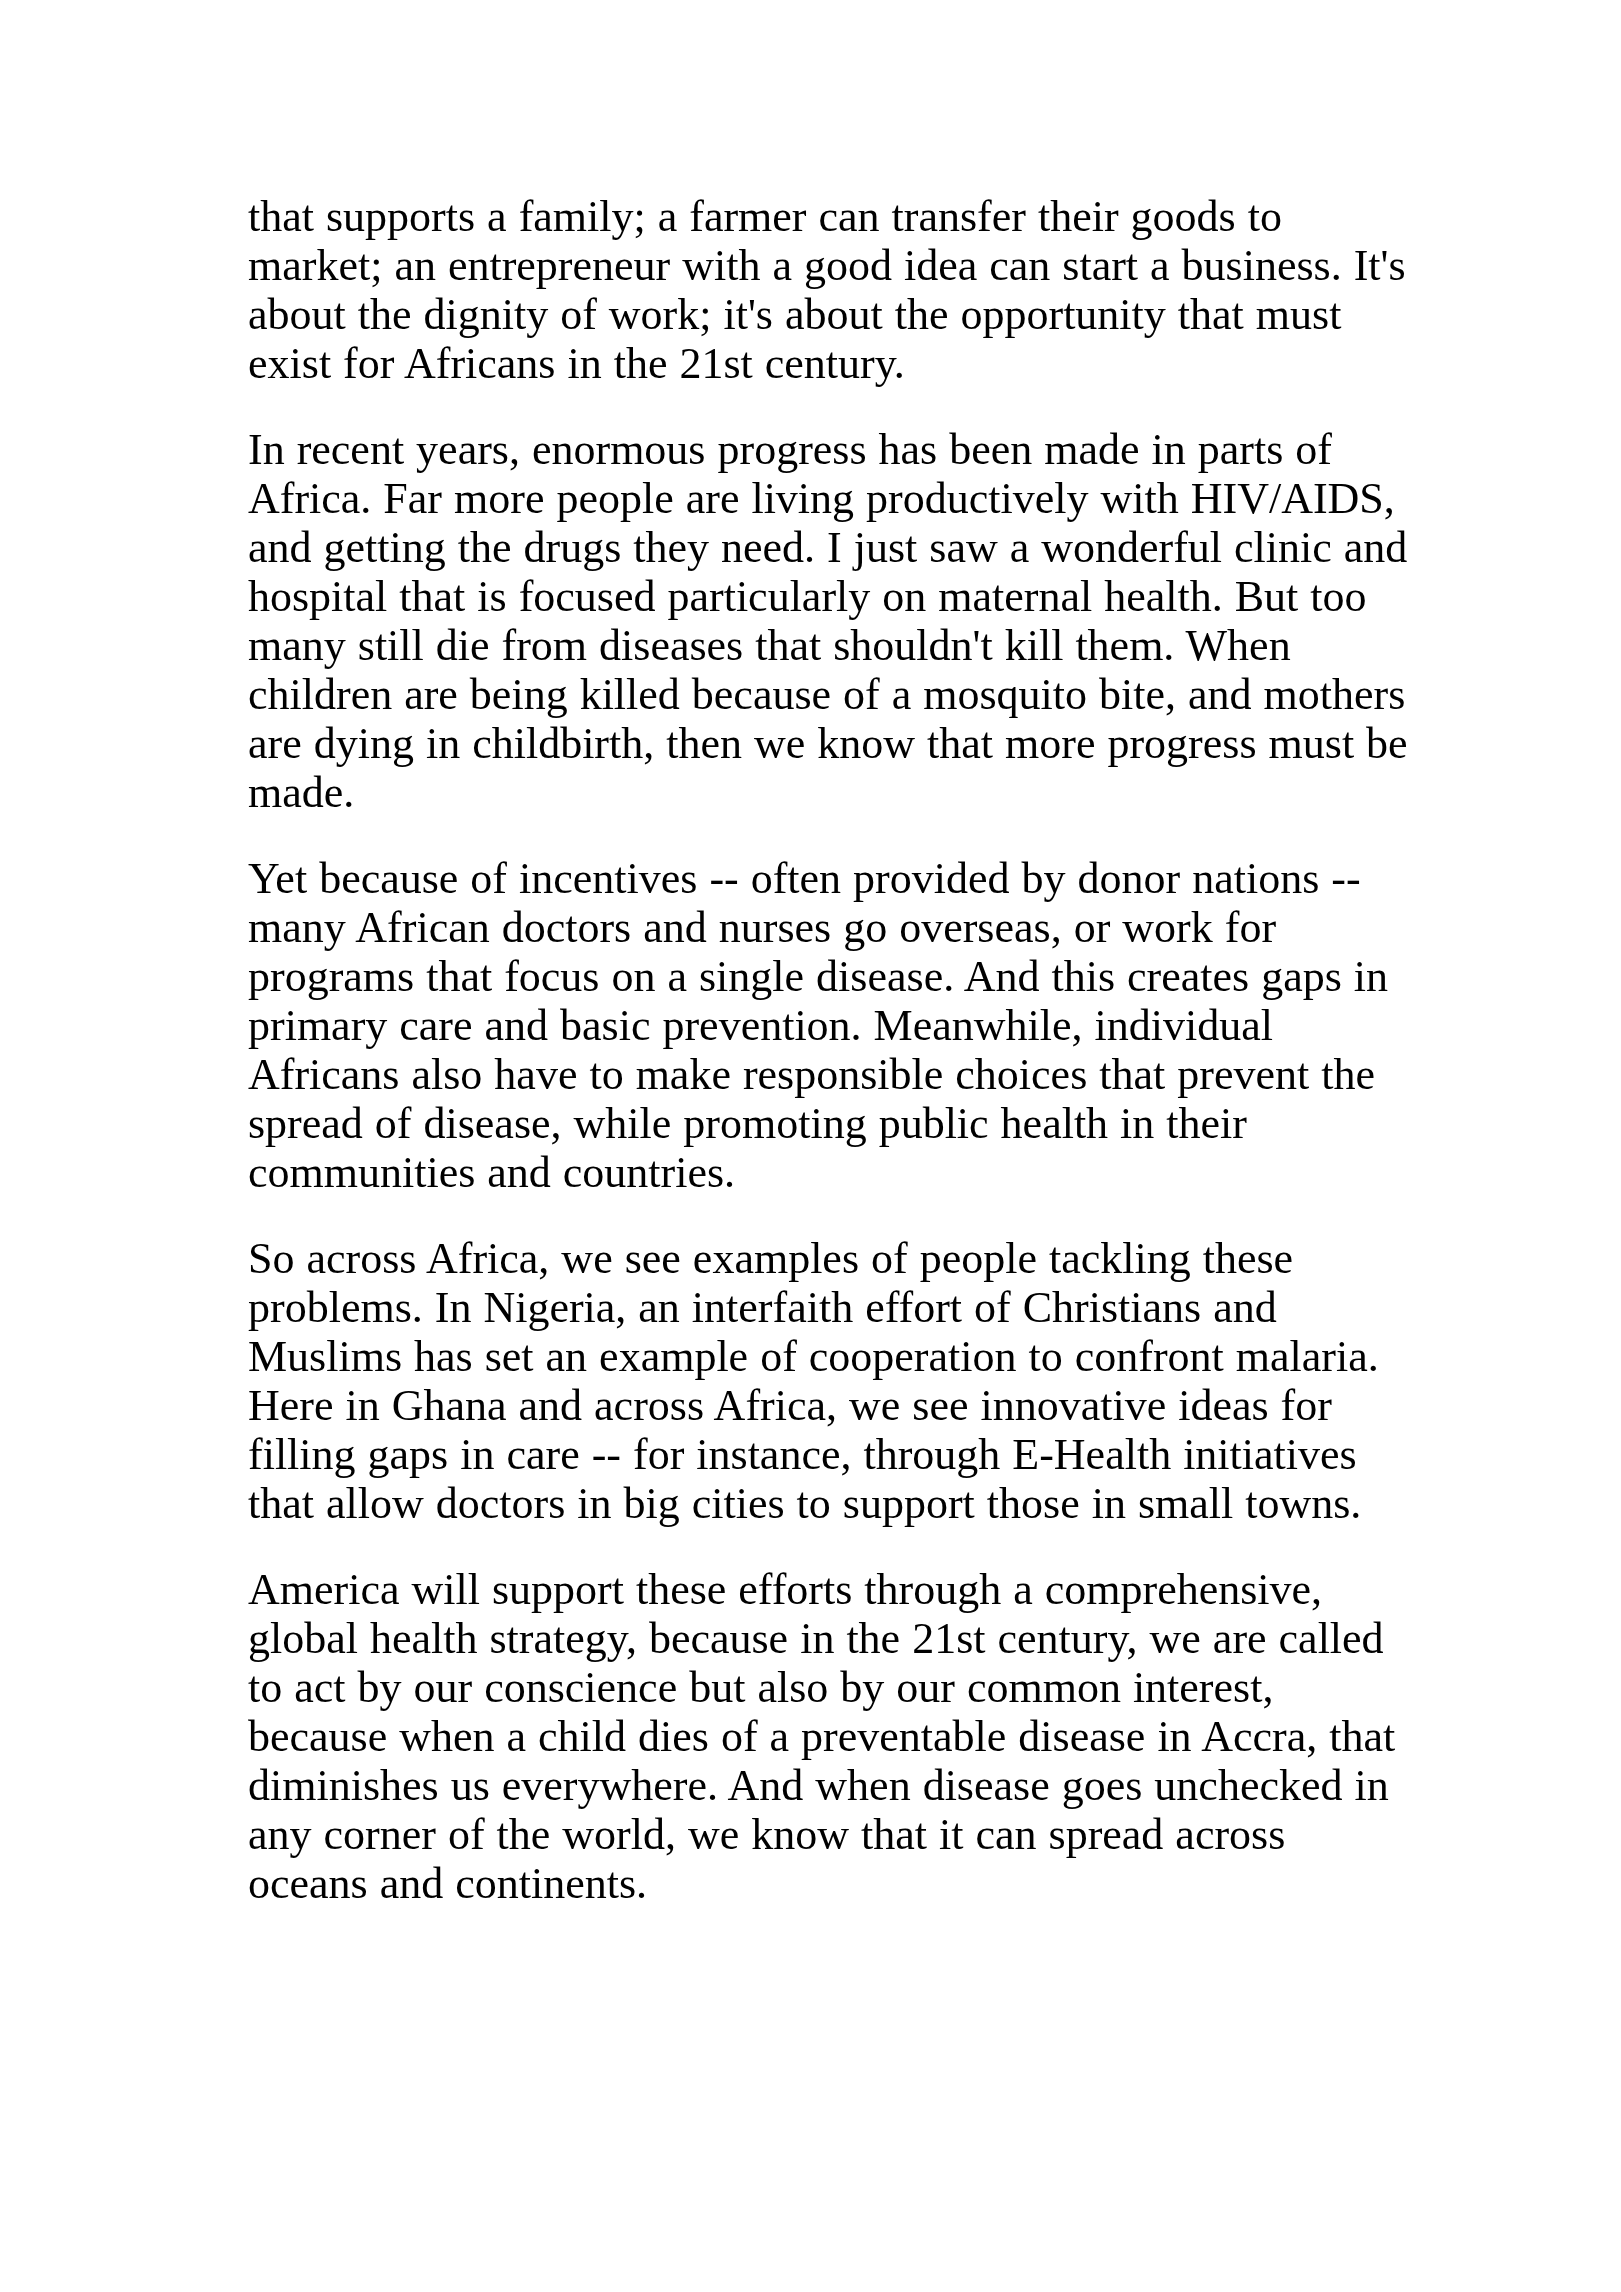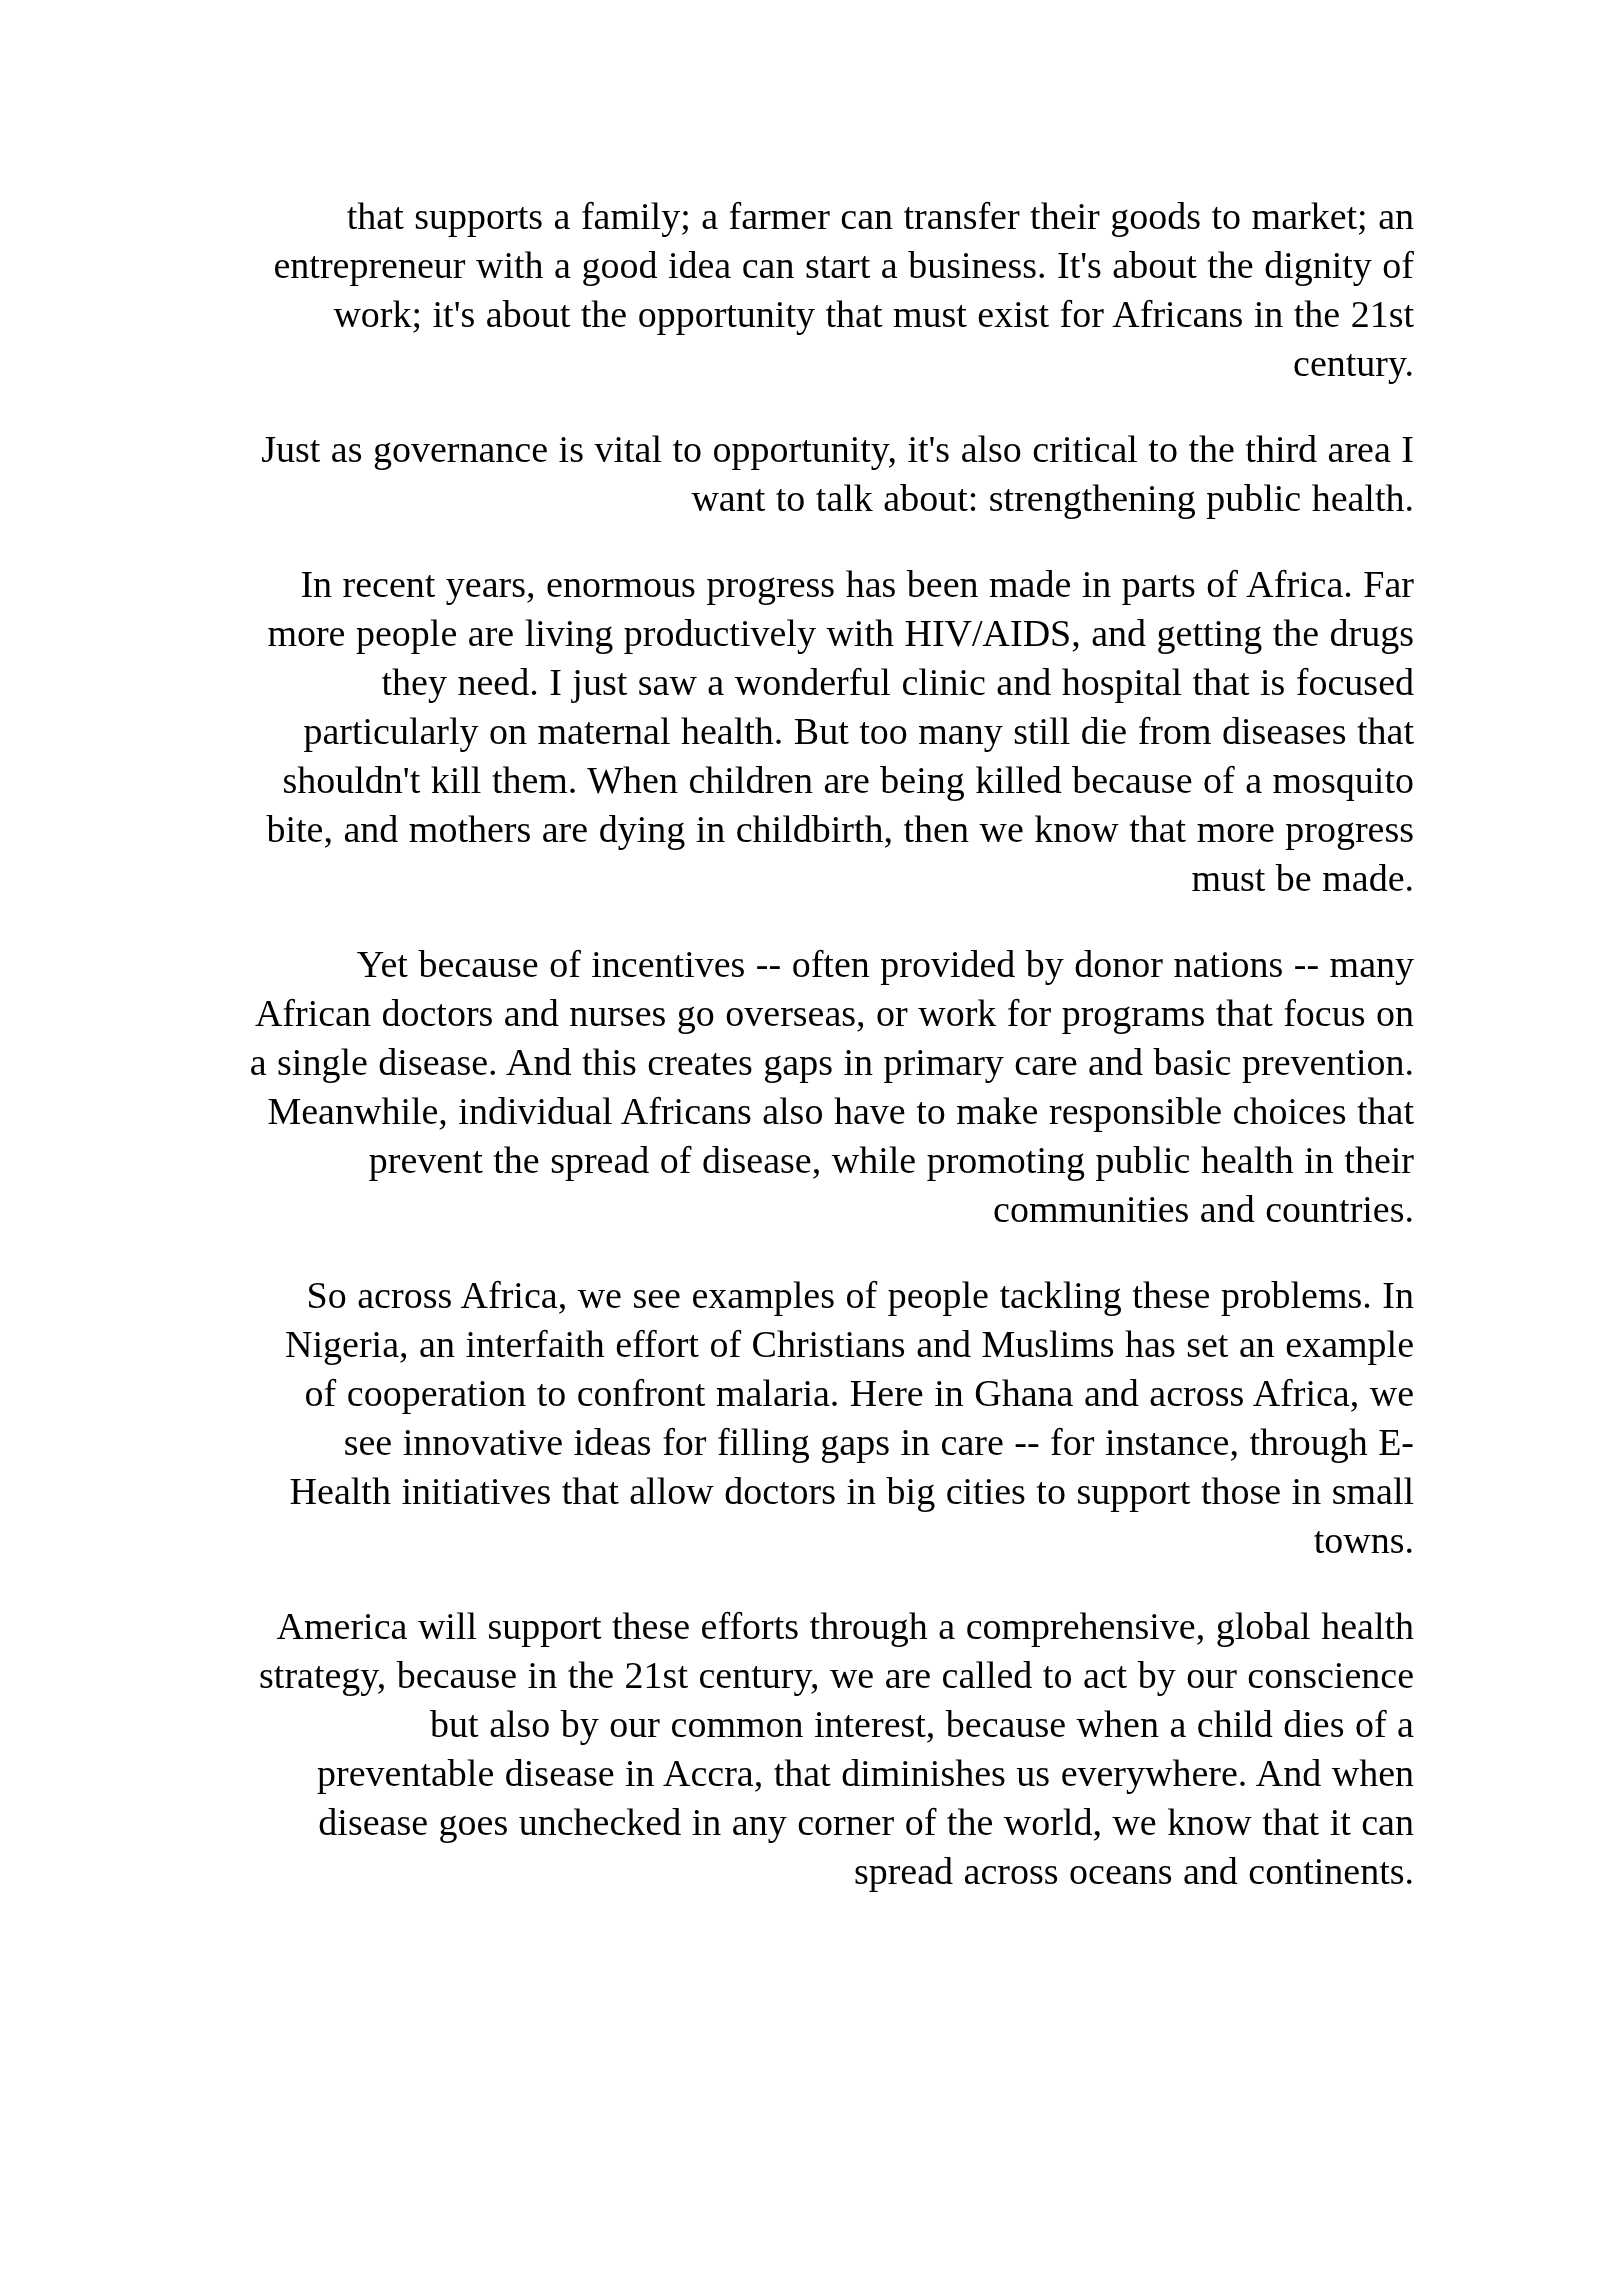--- a/index.html
+++ b/index.html
@@ -17,33 +17,32 @@
     color: #000000;
   }
   .text-block {
     position: absolute;
     top: 192px;
     left: 248px;
     width: 1166px;
   }
   .text-block p {
     margin: 0 0 37px 0;
-    font-size: 38px;
+    font-size: 44px;
     line-height: 49px;
-    text-align: right;
+    text-align: left;
     letter-spacing: 0px;
     word-spacing: 1px;
   }
 </style>
 </head>
 <body>
 
 <div class="page">
   <div class="text-block">
     <p>that supports a family; a farmer can transfer their goods to market; an entrepreneur with a good idea can start a business. It's about the dignity of work; it's about the opportunity that must exist for Africans in the 21st century.</p>
-    <p>Just as governance is vital to opportunity, it's also critical to the third area I want to talk about: strengthening public health.</p>
     <p>In recent years, enormous progress has been made in parts of Africa. Far more people are living productively with HIV/AIDS, and getting the drugs they need. I just saw a wonderful clinic and hospital that is focused particularly on maternal health. But too many still die from diseases that shouldn't kill them. When children are being killed because of a mosquito bite, and mothers are dying in childbirth, then we know that more progress must be made.</p>
     <p>Yet because of incentives -- often provided by donor nations -- many African doctors and nurses go overseas, or work for programs that focus on a single disease. And this creates gaps in primary care and basic prevention. Meanwhile, individual Africans also have to make responsible choices that prevent the spread of disease, while promoting public health in their communities and countries.</p>
     <p>So across Africa, we see examples of people tackling these problems. In Nigeria, an interfaith effort of Christians and Muslims has set an example of cooperation to confront malaria. Here in Ghana and across Africa, we see innovative ideas for filling gaps in care -- for instance, through E-Health initiatives that allow doctors in big cities to support those in small towns.</p>
     <p>America will support these efforts through a comprehensive, global health strategy, because in the 21st century, we are called to act by our conscience but also by our common interest, because when a child dies of a preventable disease in Accra, that diminishes us everywhere. And when disease goes unchecked in any corner of the world, we know that it can spread across oceans and continents.</p>
   </div>
 </div>
 
 
 </body></html>

